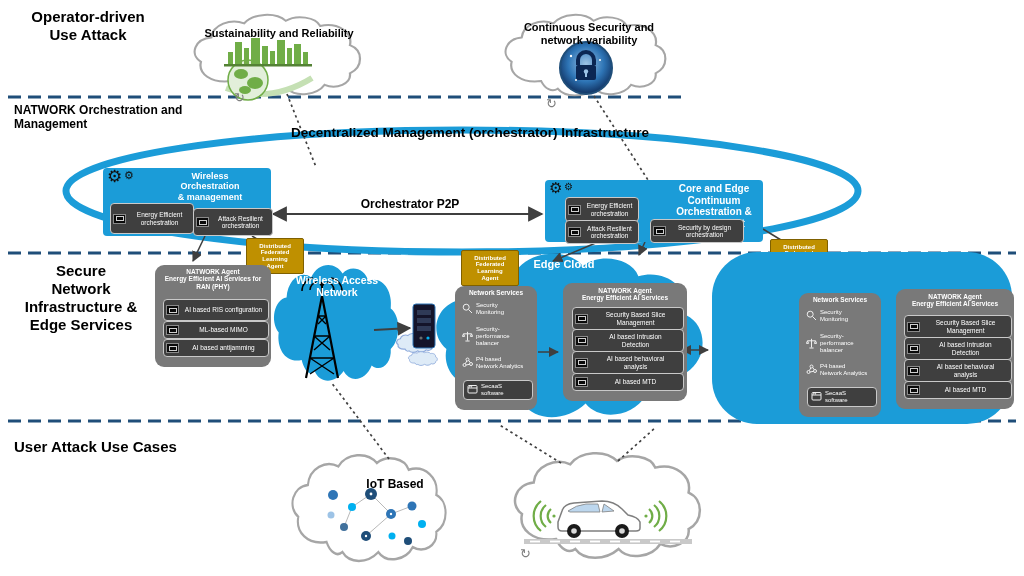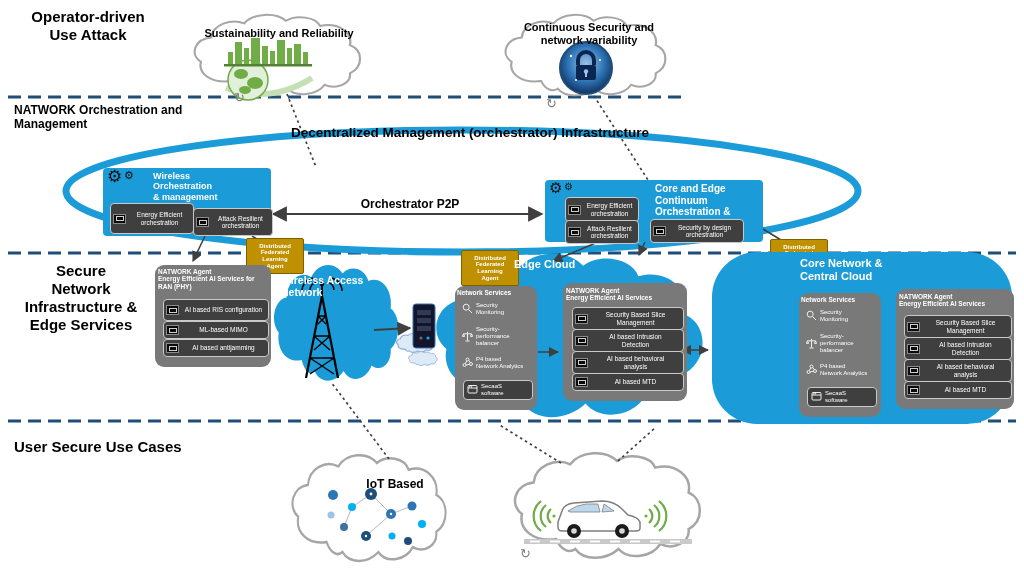--- a/index.html
+++ b/index.html
@@ -1,21 +1,21 @@
 <!DOCTYPE html>
 <html><head>
 <meta charset="utf-8">
 <style>
   html,body{margin:0;padding:0;background:#fff;}
   #stage{position:relative;width:1024px;height:576px;background:#fff;overflow:hidden;
          font-family:"Liberation Sans",sans-serif;}
   .abs{position:absolute;}
   .lbl{font-weight:bold;color:#000;white-space:pre-line;text-align:center;line-height:1.2;}
   .lbl.left{text-align:left;}
-  .wtitle{font-weight:bold;color:#fff;white-space:pre-line;text-align:left;line-height:1.15;}
+  .wtitle{font-weight:bold;color:#fff;white-space:pre-line;text-align:center;line-height:1.15;}
   .bluebox{background:#1B9CD8;border-radius:4px;}
   .graybox{background:#797979;border-radius:9px;}
   .gold{background:#BF9000;border:1px solid #7F6000;border-radius:2px;color:#fff;
         font-size:6px;font-weight:bold;text-align:center;white-space:pre-line;line-height:1.12;
         display:flex;align-items:center;justify-content:center;}
   .item{background:#3F3F3F;border:1px solid #C9C9C9;border-radius:4px;color:#fff;
         display:flex;align-items:center;gap:2px;padding:1px 2px;font-size:6.5px;line-height:1.1;}
   .item .t{flex:1;text-align:center;white-space:pre-line;}
   .chip{position:relative;width:11px;height:8px;background:#0b0b0b;border:1px solid #8a8a8a;flex:0 0 auto;}
   .chip::after{content:"";position:absolute;inset:1.5px;border:1px solid #cfcfcf;}
@@ -227,21 +227,21 @@
   </svg>
 
   <div class="abs lbl" style="left:20px;top:8px;width:136px;font-size:15px">Operator-driven
 Use Attack</div>
   <div class="abs lbl left" style="left:14px;top:103px;width:260px;font-size:12px">NATWORK Orchestration and
 Management</div>
   <div class="abs lbl" style="left:12px;top:262px;width:138px;font-size:15px">Secure
 Network
 Infrastructure &amp;
 Edge Services</div>
-  <div class="abs lbl left" style="left:14px;top:438px;width:240px;font-size:15px">User Secure Use Cases</div>
+  <div class="abs lbl left" style="left:14px;top:438px;width:240px;font-size:15px">User Attack Use Cases</div>
 
   <div class="abs lbl" style="left:200px;top:27px;width:158px;font-size:11px">Sustainability and Reliability</div>
   <div class="abs lbl" style="left:268px;top:125px;width:404px;font-size:13.5px">Decentralized Management (orchestrator) Infrastructure</div>
 
   <div class="abs lbl" style="left:510px;top:21px;width:158px;font-size:11px">Continuous Security and
 network variability</div>
   <div class="abs lbl" style="left:335px;top:197px;width:150px;font-size:12px">Orchestrator P2P</div>
 
   <div class="abs bluebox" style="left:103px;top:168px;width:168px;height:68px">
     <span class="gear" style="left:4px;top:0;font-size:17px">⚙</span>
@@ -370,22 +370,20 @@
       <span class="t">AI based behavioral
 analysis</span>
     </div>
     <div class="abs item" style="left:9px;top:90px;width:106px;height:14px">
       <span class="chip"></span>
       <span class="t">AI based MTD</span>
     </div>
   </div>
 
   <div class="abs bluebox" style="left:712px;top:252px;width:300px;height:172px;border-radius:45px"></div>
-  <div class="abs wtitle" style="left:800px;top:257px;width:190px;font-size:11px">Core Network &amp;
-Central Cloud</div>
 
   <div class="abs graybox" style="left:799px;top:293px;width:82px;height:124px">
     <div class="abs wtitle" style="left:2px;top:3px;width:78px;font-size:6.5px">Network Services</div>
     <div class="svcrow" style="left:7px;top:16px">
       <svg width="11" height="11">
           <use href="#i-mag"></use>
         </svg>
       <span class="t">Security
 Monitoring</span>
     </div>

